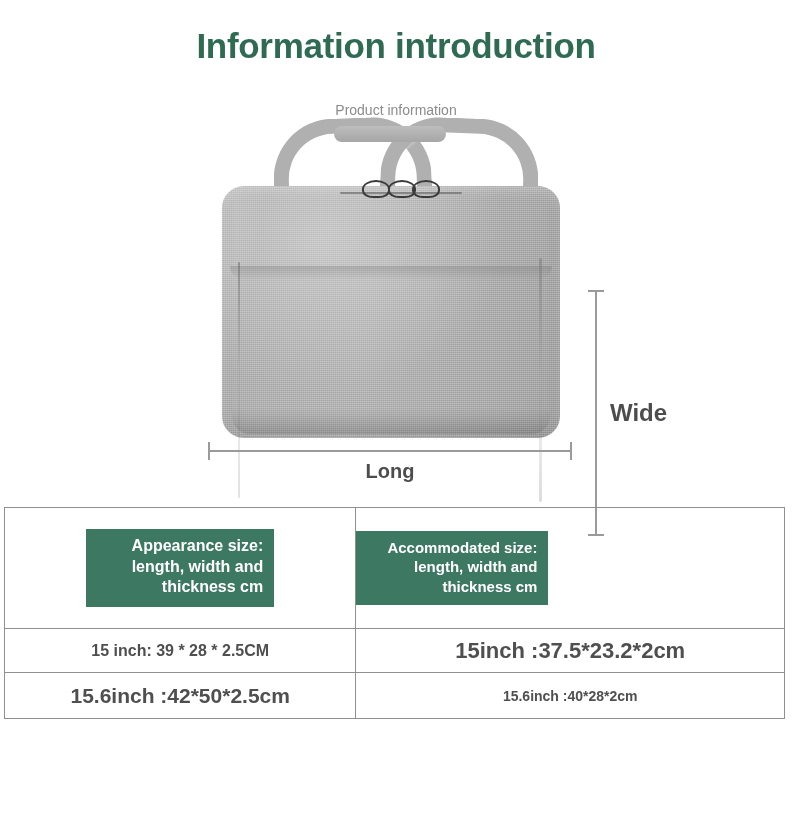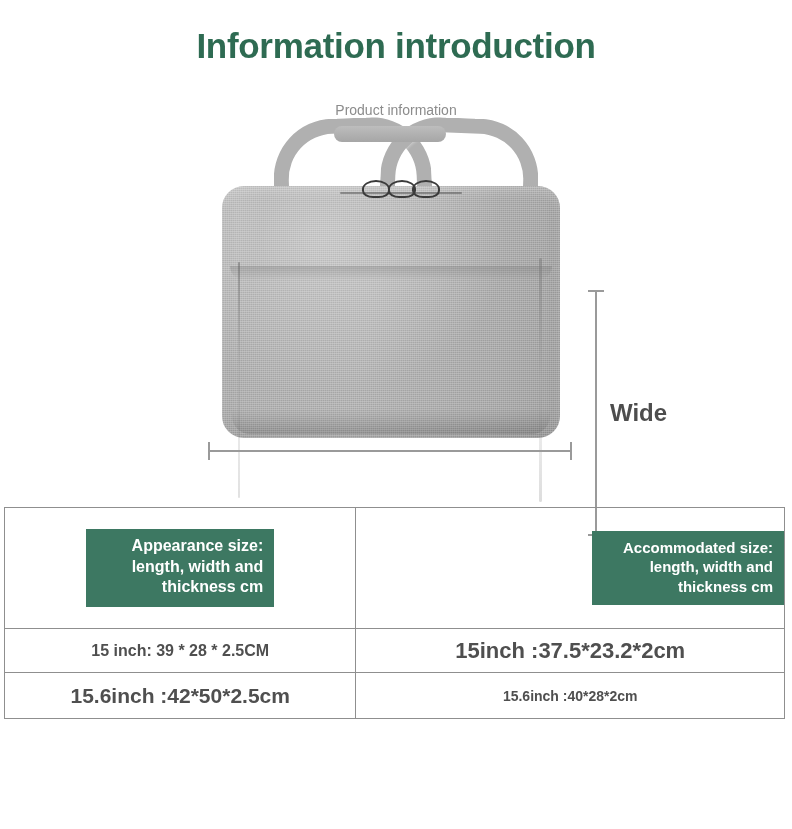--- a/index.html
+++ b/index.html
@@ -257,21 +257,21 @@
   #size-table col.c1 { width: 351px; }
   #size-table col.c2 { width: 428px; }
 
   .header-row td { height: 120px; }
   .header-cell-inner {
     height: 120px;
     display: flex;
     align-items: center;
   }
   .header-cell-inner.left  { justify-content: center; }
-  .header-cell-inner.right { justify-content: flex-end; }
+  .header-cell-inner.right { justify-content: flex-start; }
   .header-badge {
     background: #3d7862;
     color: #ffffff;
     font-weight: bold;
     text-align: right;
     line-height: 1.28;
     padding: 7px 11px 9px 11px;
     box-sizing: border-box;
   }
   .header-badge.left  { font-size: 16px; width: 188px; }
@@ -326,20 +326,21 @@
     <div class="cap top"></div>
     <div class="shaft"></div>
     <div class="cap bottom"></div>
     <div class="dim-label">Wide</div>
   </div>
 
   <div id="dim-long">
     <div class="cap start"></div>
     <div class="shaft"></div>
     <div class="cap end"></div>
+    <div class="dim-label">Long</div>
   </div>
 </div>
 
 <table id="size-table">
   <colgroup>
     <col class="c1">
     <col class="c2">
   </colgroup>
   <tbody>
     <tr class="header-row">

